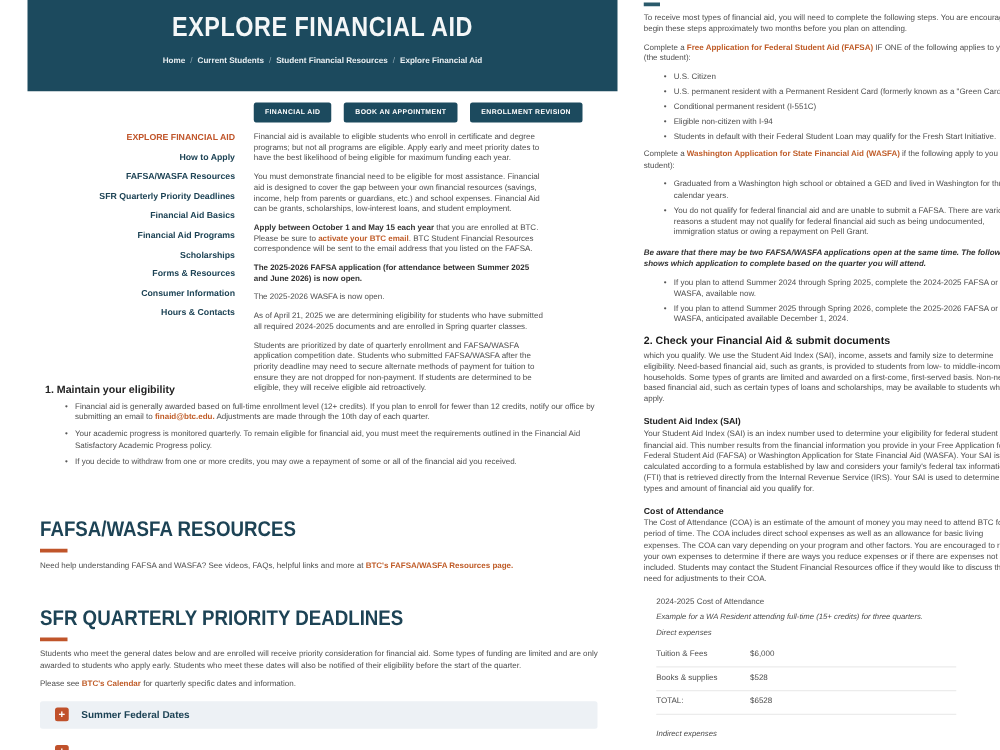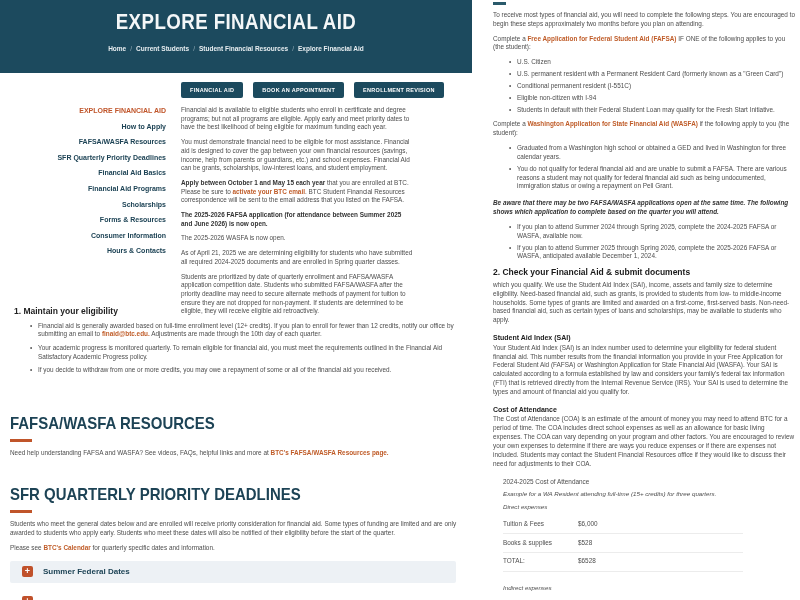--- a/index.html
+++ b/index.html
@@ -1,18 +1,18 @@
 <!DOCTYPE html>
 <html><head>
 <meta charset="utf-8">
 <style>
   * { margin:0; padding:0; box-sizing:border-box; }
   html,body { width:800px; height:600px; overflow:hidden; background:#fff;
               font-family:"Liberation Sans", sans-serif; color:#4d4d4d; }
-  .page { position:absolute; inset:0; }
+  .page { position:absolute; inset:0;margin-left:22px; }
 
   
   .left-page { position:absolute; left:0; top:0; width:472px; height:600px; }
   .banner { position:absolute; left:0; top:0; width:472px; height:73px; background:#1c4a5e; }
   .banner h1 { position:absolute; left:0; top:9px; width:100%; text-align:center;
                color:#f4f7f8; font-size:22px; font-weight:bold; letter-spacing:.5px;
                transform:scaleX(.85); white-space:nowrap; }
   .breadcrumb { position:absolute; left:0; top:45px; width:100%; text-align:center;
                 font-size:6.5px; font-weight:bold; color:#e8eef1; }
   .breadcrumb a { color:#e8eef1; text-decoration:none; }

